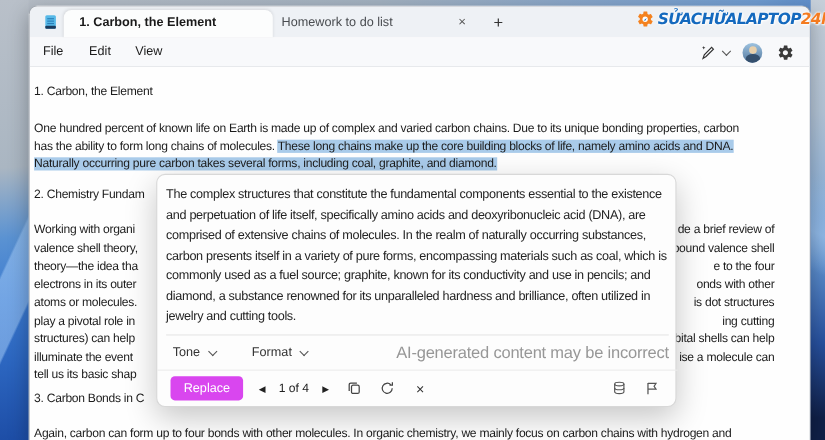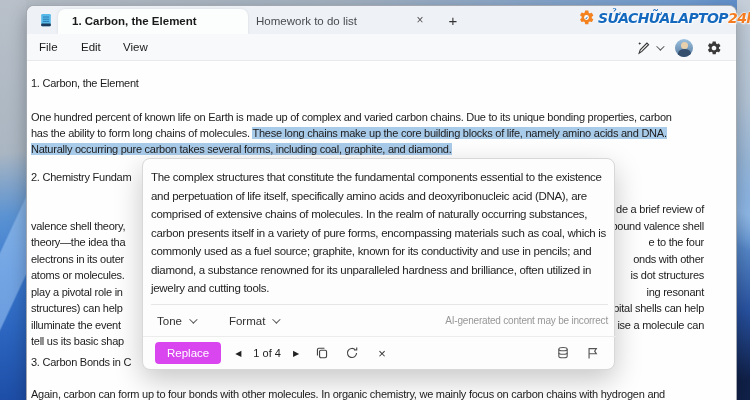--- a/index.html
+++ b/index.html
@@ -62,21 +62,21 @@
   
   .popup { position:absolute; left:115px; top:152px; width:473px; height:212px; background:#fdfdfd;
     border:1px solid #d8d8d8; border-radius:8px; box-shadow:0 10px 28px rgba(0,0,0,.22); z-index:5; }
   .popup-text { position:absolute; left:8px; top:9px; width:456px; font-size:11.5px; letter-spacing:-0.3px;
     color:#242424; }
   .popup-text div { height:18.5px; line-height:18.5px; white-space:nowrap; }
   .p-div1 { position:absolute; left:8px; top:145px; width:457px; border-top:1px solid #e6e6e6; }
   .p-controls { position:absolute; left:8px; top:146px; width:457px; height:31px; display:flex; align-items:center; }
   .dropdown { display:flex; align-items:center; gap:7px; font-size:11.5px; color:#333; padding:4px 6px;
     border-radius:4px; margin-right:22px; }
-  .disclaimer { margin-left:auto; font-size:10px; color:#979797; letter-spacing:-0.2px; }
+  .disclaimer { margin-left:auto; font-size:15px; color:#979797; letter-spacing:-0.2px; }
   .p-div2 { position:absolute; left:0; top:177px; width:473px; border-top:1px solid #ececec; }
   .p-bottom { position:absolute; left:12px; top:178px; width:449px; height:32px; display:flex; align-items:center; }
   .btn-replace { background:#d946ef; color:#fff; font-size:11.5px; border:none; border-radius:4px;
     padding:5px 12px; font-family:"Liberation Sans",sans-serif; }
   .pg-arrow { font-size:8px; color:#222; padding:4px; }
   .pg-prev { margin-left:10px; } .pg-next { }
   .pg-label { font-size:11px; color:#222; padding:0 8px; }
   .ic-btn { display:flex; align-items:center; justify-content:center; width:22px; height:22px; border-radius:4px; }
   .ic-copy { margin-left:8px; } .ic-refresh { margin-left:8px; } .ic-close { margin-left:8px; font-size:13px; color:#333; }
   .ic-stack { margin-left:auto; } .ic-flag { margin-left:8px; }
@@ -140,31 +140,32 @@
 
     <div class="doc">
       <div class="dline dleft" style="top:14px;">1. Carbon, the Element</div>
 
       <div class="dline dleft" style="top:64px;"><span>has the ability to form long chains of molecules. </span><span class="sel">These long chains make up the core building blocks of life, namely amino acids and DNA.</span></div>
       <div class="dline dleft" style="top:48px;">One hundred percent of known life on Earth is made up of complex and varied carbon chains. Due to its unique bonding properties, carbon</div>
       <div class="dline dleft" style="top:80px;"><span class="sel">Naturally occurring pure carbon takes several forms, including coal, graphite, and diamond.</span></div>
 
       <div class="dline dleft" style="top:108px;">2. Chemistry Fundam</div>
 
+      <div class="dline dleft" style="top:140px;">Working with organi</div>
       <div class="dline dright" style="top:140px;">de a brief review of</div>
       <div class="dline dleft" style="top:156.5px;">valence shell theory,</div>
       <div class="dline dright" style="top:156.5px;">bound valence shell</div>
       <div class="dline dleft" style="top:173px;">theory—the idea tha</div>
       <div class="dline dright" style="top:173px;">e to the four</div>
       <div class="dline dleft" style="top:189.5px;">electrons in its outer</div>
       <div class="dline dright" style="top:189.5px;">onds with other</div>
       <div class="dline dleft" style="top:206px;">atoms or molecules.</div>
       <div class="dline dright" style="top:206px;">is dot structures</div>
       <div class="dline dleft" style="top:222.5px;">play a pivotal role in</div>
-      <div class="dline dright" style="top:222.5px;">ing resonant</div>
+      <div class="dline dright" style="top:222.5px;">ing cutting</div>
       <div class="dline dleft" style="top:239px;">structures) can help</div>
       <div class="dline dright" style="top:239px;">rbital shells can help</div>
       <div class="dline dleft" style="top:255.5px;">illuminate the event</div>
       <div class="dline dleft" style="top:272px;">tell us its basic shap</div>
       <div class="dline dright" style="top:255.5px;">ise a molecule can</div>
 
       <div class="dline dleft" style="top:293px;">3. Carbon Bonds in C</div>
       <div class="dline dleft" style="top:325px;">Again, carbon can form up to four bonds with other molecules. In organic chemistry, we mainly focus on carbon chains with hydrogen and</div>
     </div>
 

